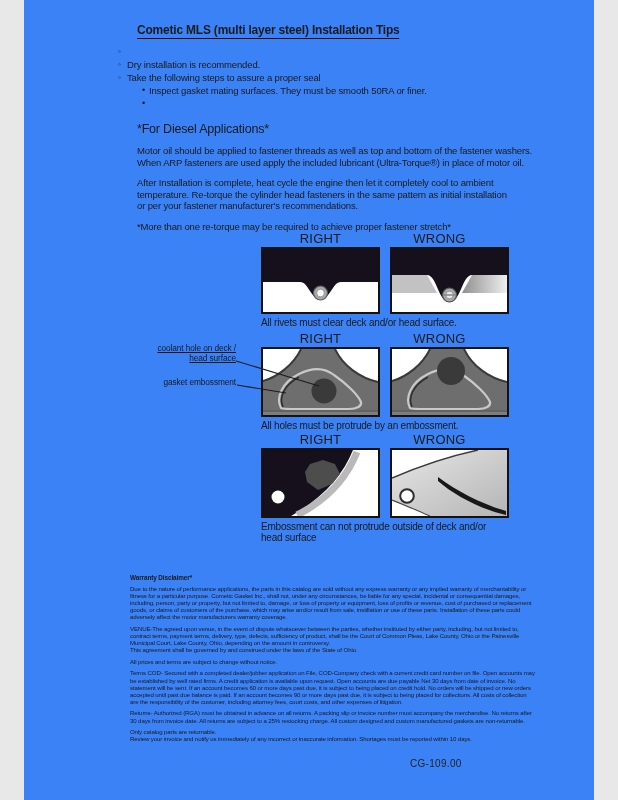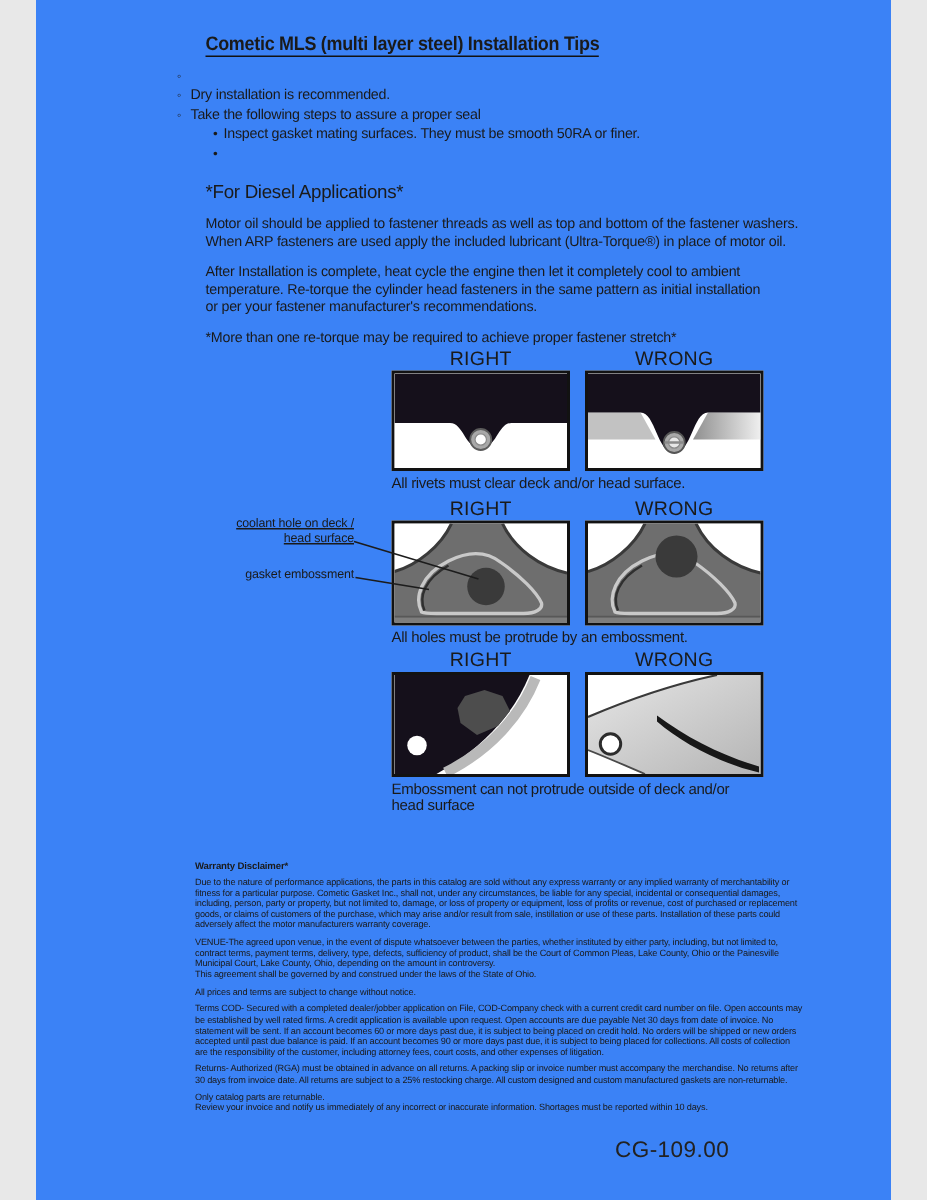--- a/index.html
+++ b/index.html
@@ -19,38 +19,38 @@
   .brow { display:flex; margin-left:-19px; line-height:13px; font-size:9.5px; letter-spacing:-0.15px; white-space:nowrap; }
   .brow .marker { width:9px; font-size:8px; }
   .brow.sub { margin-left:5px; }
   .brow.sub .marker { width:7px; font-size:9px; }
   .diesel-heading { margin-top:12px; font-size:12.5px; font-weight:normal; letter-spacing:-0.2px; }
   .body-para { margin:9px 0 0 0; font-size:9.5px; line-height:11.6px; letter-spacing:-0.15px; white-space:pre-line; }
   .note { margin-top:9px; }
   
   .diagrams { position:absolute; top:229px; left:0; width:618px; height:345px; }
   .drow { position:absolute; left:237px; }
-  .dhead { display:flex; gap:10px; margin-bottom:1px; }
+  .dhead { display:flex; gap:0; margin-bottom:1px; }
   .dhead span { width:119px; text-align:center; font-size:13px; letter-spacing:0.2px; }
   .dpair { display:flex; gap:10px; }
   .dbox { width:115px; border:2px solid #121212; background:#fff; font-size:0; line-height:0; }
   .dcaption { margin-top:3px; font-size:10px; letter-spacing:-0.2px; line-height:11px; }
   .dcaption.narrow { width:232px; }
   .side-label { position:absolute; text-align:right; font-size:8.3px; line-height:9.6px; letter-spacing:-0.1px; }
   .lbl-coolant { left:126px; top:115px; width:86px;text-decoration:underline; }
   .lbl-emboss { left:118px; top:149px; width:94px; }
   .ptr { position:absolute; }
   .ptr1 { left:209px; top:129px; }
   .ptr2 { left:211px; top:153px; }
   
   .disclaimer { position:absolute; top:574px; left:106px; width:480px; }
   .disclaimer h3 { margin:0 0 4px 0; font-size:6.4px; font-weight:bold; letter-spacing:-0.1px; }
   .disclaimer p { margin:0 0 4.5px 0; font-size:6.1px; line-height:7.1px; letter-spacing:-0.12px; white-space:pre-line; }
   
-  .footer { position:absolute; top:758px; left:386px; font-size:15px; letter-spacing:0.3px; color:#222; }
+  .footer { position:absolute; top:758px; left:386px; font-size:10px; letter-spacing:0.3px; color:#222; }
 </style>
 </head>
 <body>
 
 <div class="page">
 
   <div class="content">
     <div class="title">Cometic MLS (multi layer steel) Installation Tips</div>
 
     <div class="bullets">

